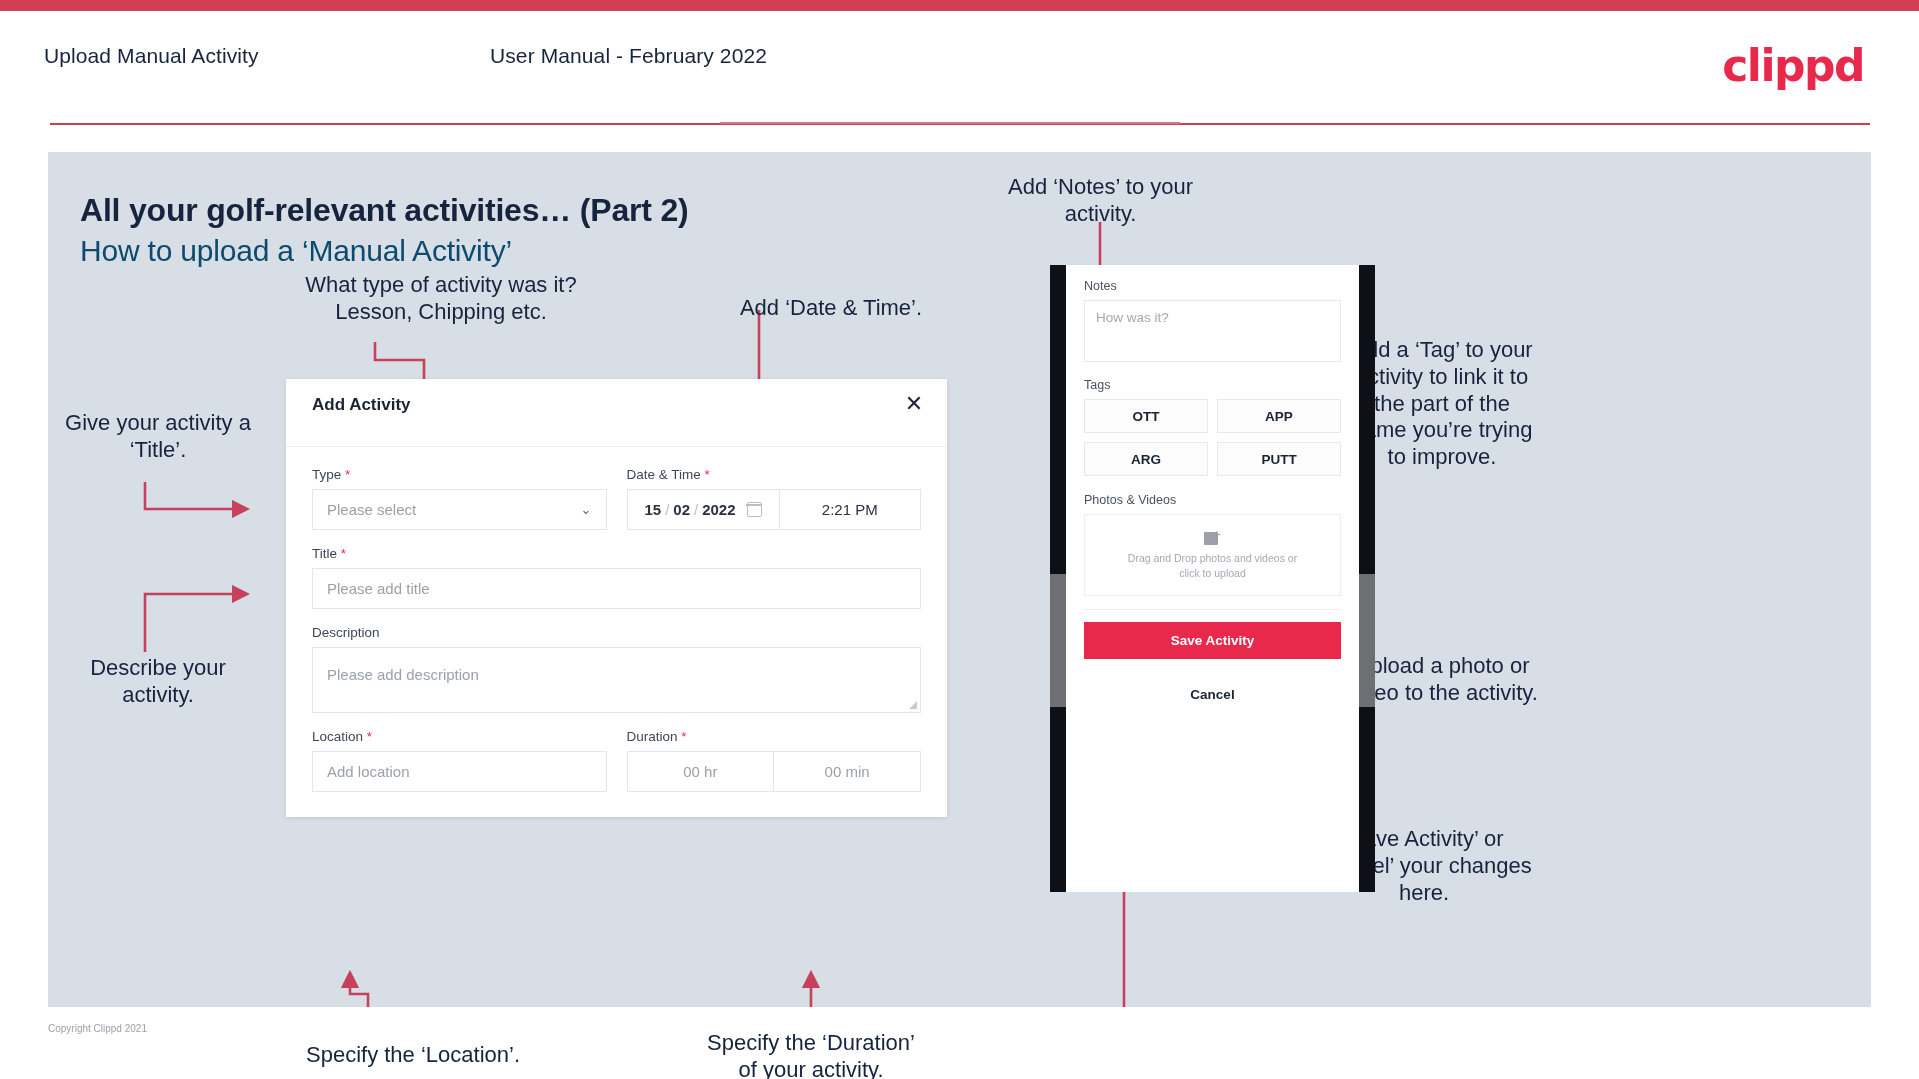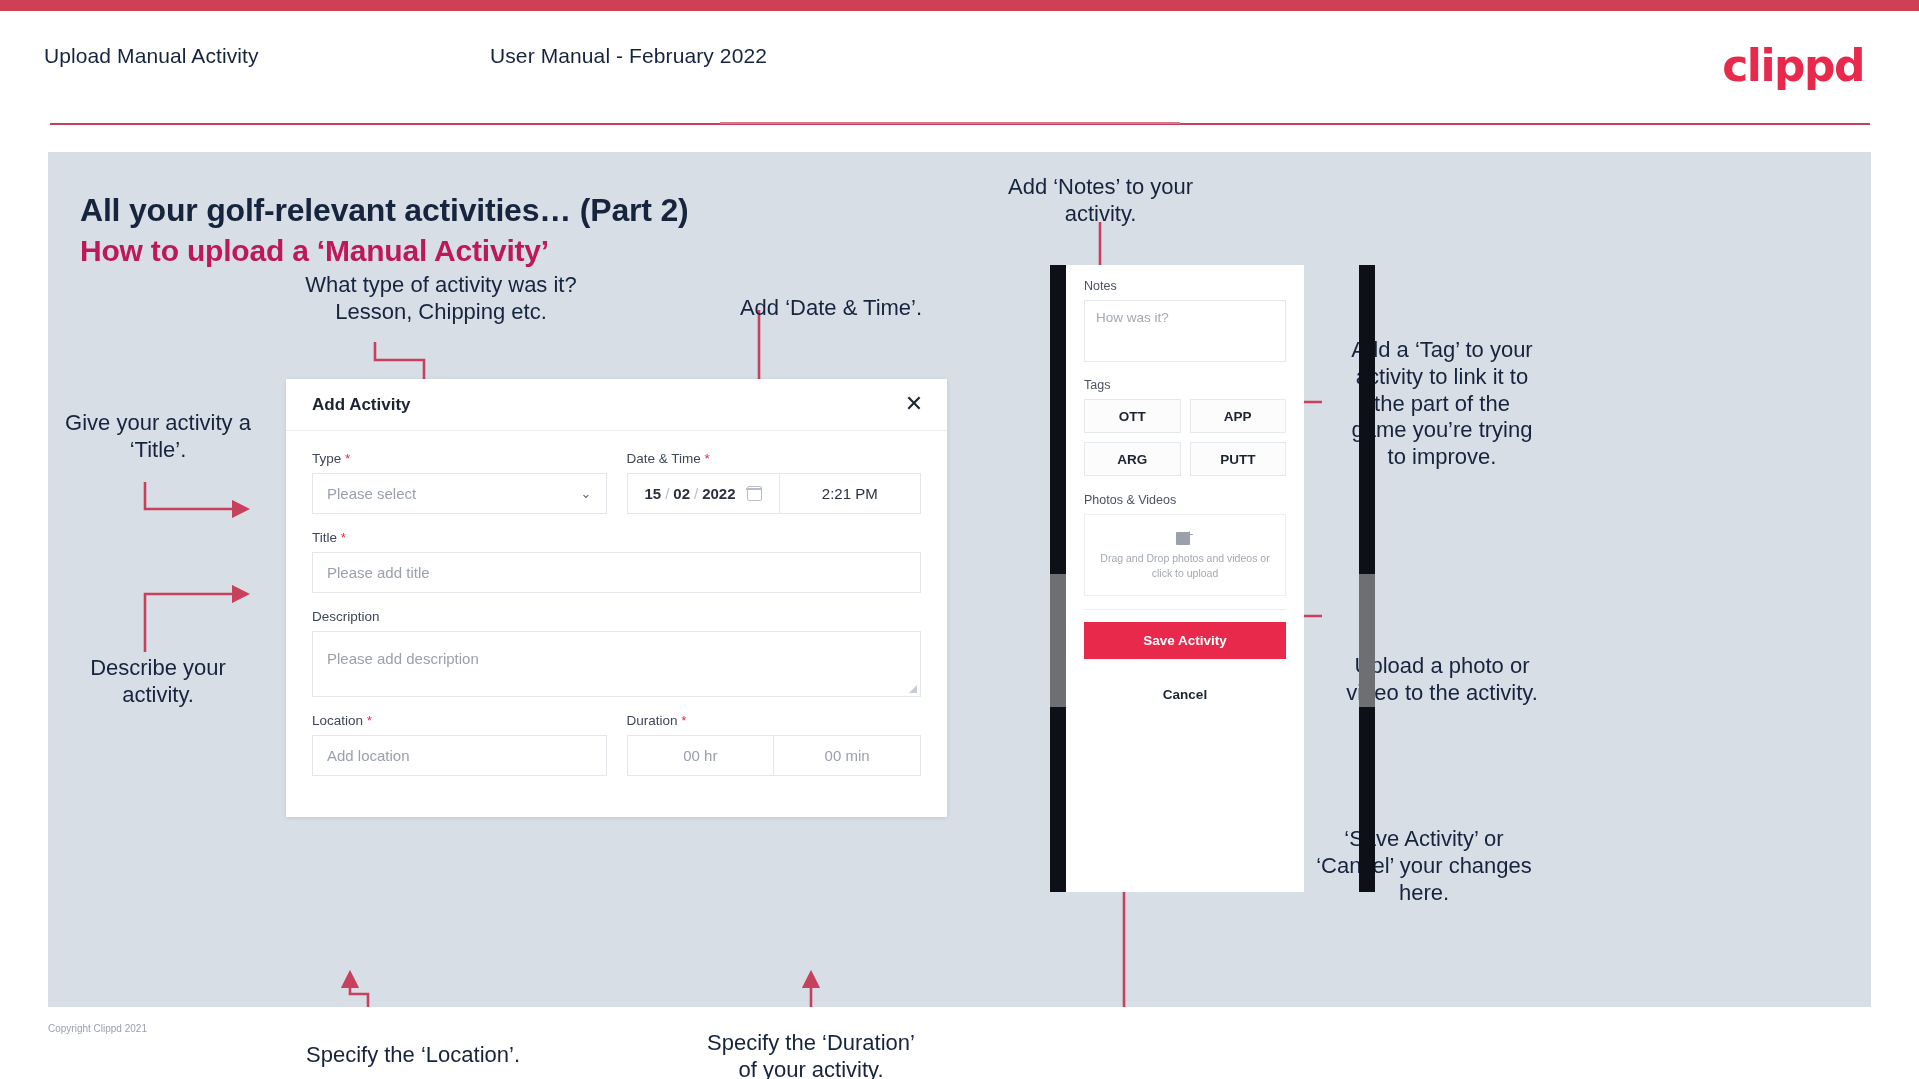--- a/index.html
+++ b/index.html
@@ -45,42 +45,42 @@
     width: 1823px; height: 855px;
     background: #d8dee6;
   }
 
   .slide-title {
     position: absolute; left: 32px; top: 40px;
     font-size: 32px; font-weight: 700; color: #16243d; letter-spacing: -.2px;
   }
   .slide-subtitle {
     position: absolute; left: 32px; top: 82px;
-    font-size: 30px; font-weight: 700; color: #be185d; letter-spacing: -.2px;
+    font-size: 30px; font-weight: 400; color: #0c4a6e; letter-spacing: -.2px;
   }
 
   
   .anno {
     position: absolute;
     font-size: 22px; line-height: 1.22; color: #16243d;
     text-align: center; font-weight: 400;
   }
 
   
   .arrows { position: absolute; left: 0; top: 0; width: 1823px; height: 855px; pointer-events: none; }
 
   
   .dialog {
     position: absolute; left: 238px; top: 227px;
     width: 661px; height: 438px;
     background: #ffffff;
     box-shadow: 0 1px 4px rgba(0,0,0,.10);
   }
   .dialog-head {
-    position: relative; height: 52px;
+    position: relative; height: 68px;
     border-bottom: 1px solid #eceef1;
   }
   .dialog-title {
     position: absolute; left: 26px; top: 16px;
     font-size: 17px; font-weight: 700; color: #1b2432;
   }
   .dialog-close {
     position: absolute; right: 20px; top: 12px;
     width: 26px; height: 26px; display: flex; align-items: center; justify-content: center;
     color: #1b2432; font-size: 22px; line-height: 1; cursor: pointer;
@@ -156,21 +156,21 @@
   }
   .phone-edge {
     position: absolute; top: 0; width: 16px; height: 627px; background: #0d1117;
   }
   .phone-edge.left { left: 0; }
   .phone-edge.right { right: 0; }
   .phone-edge .vol {
     position: absolute; left: 0; width: 16px; background: #6d6f73;
   }
   .phone-screen {
-    position: absolute; left: 16px; top: 0; width: 238px; height: 627px;
+    position: absolute; left: 16px; top: 0; width: 293px; height: 627px;
     background: #ffffff; padding: 14px 18px 0 18px;
   }
 
   .ph-label { font-size: 12.5px; color: #4a5260; margin-bottom: 7px; }
   .ph-notes {
     height: 62px; border: 1px solid #e5e8ec; padding: 9px 11px;
     font-size: 13.5px; color: #a3a9b2;
   }
   .ph-tags { display: grid; grid-template-columns: 1fr 1fr; gap: 9px; }
   .ph-tag {

